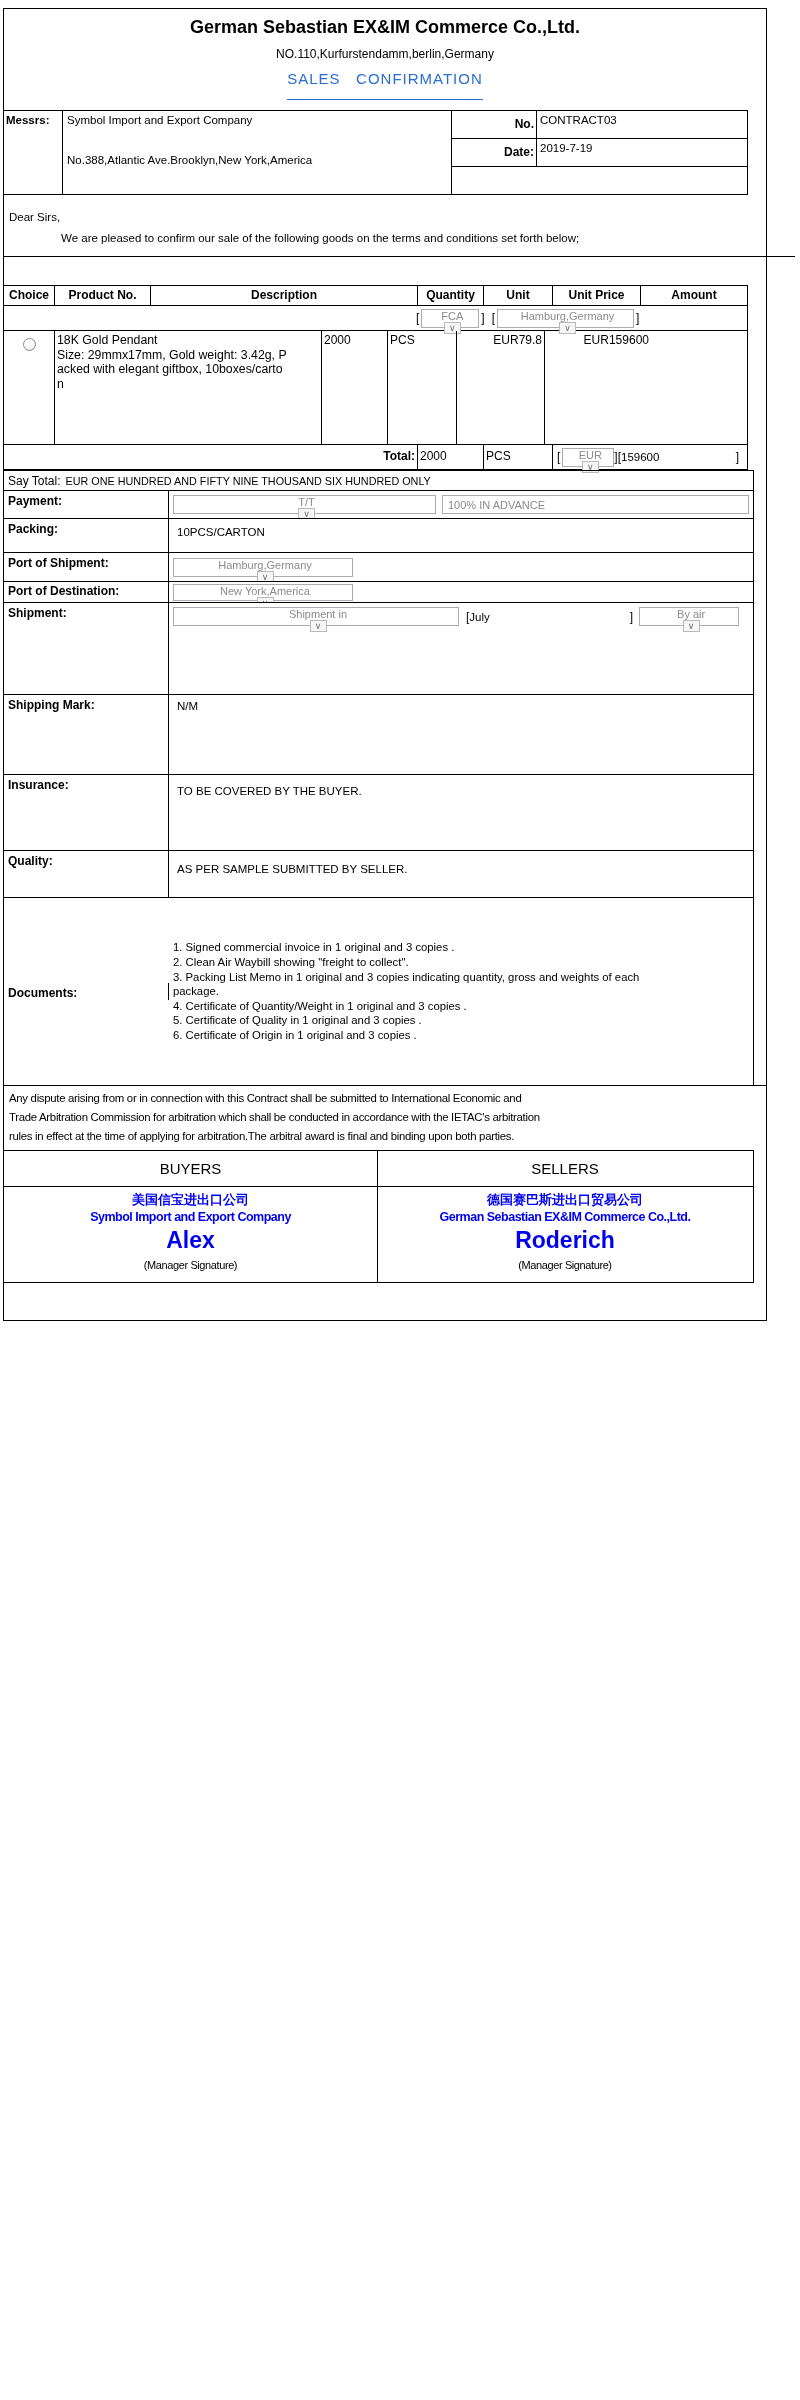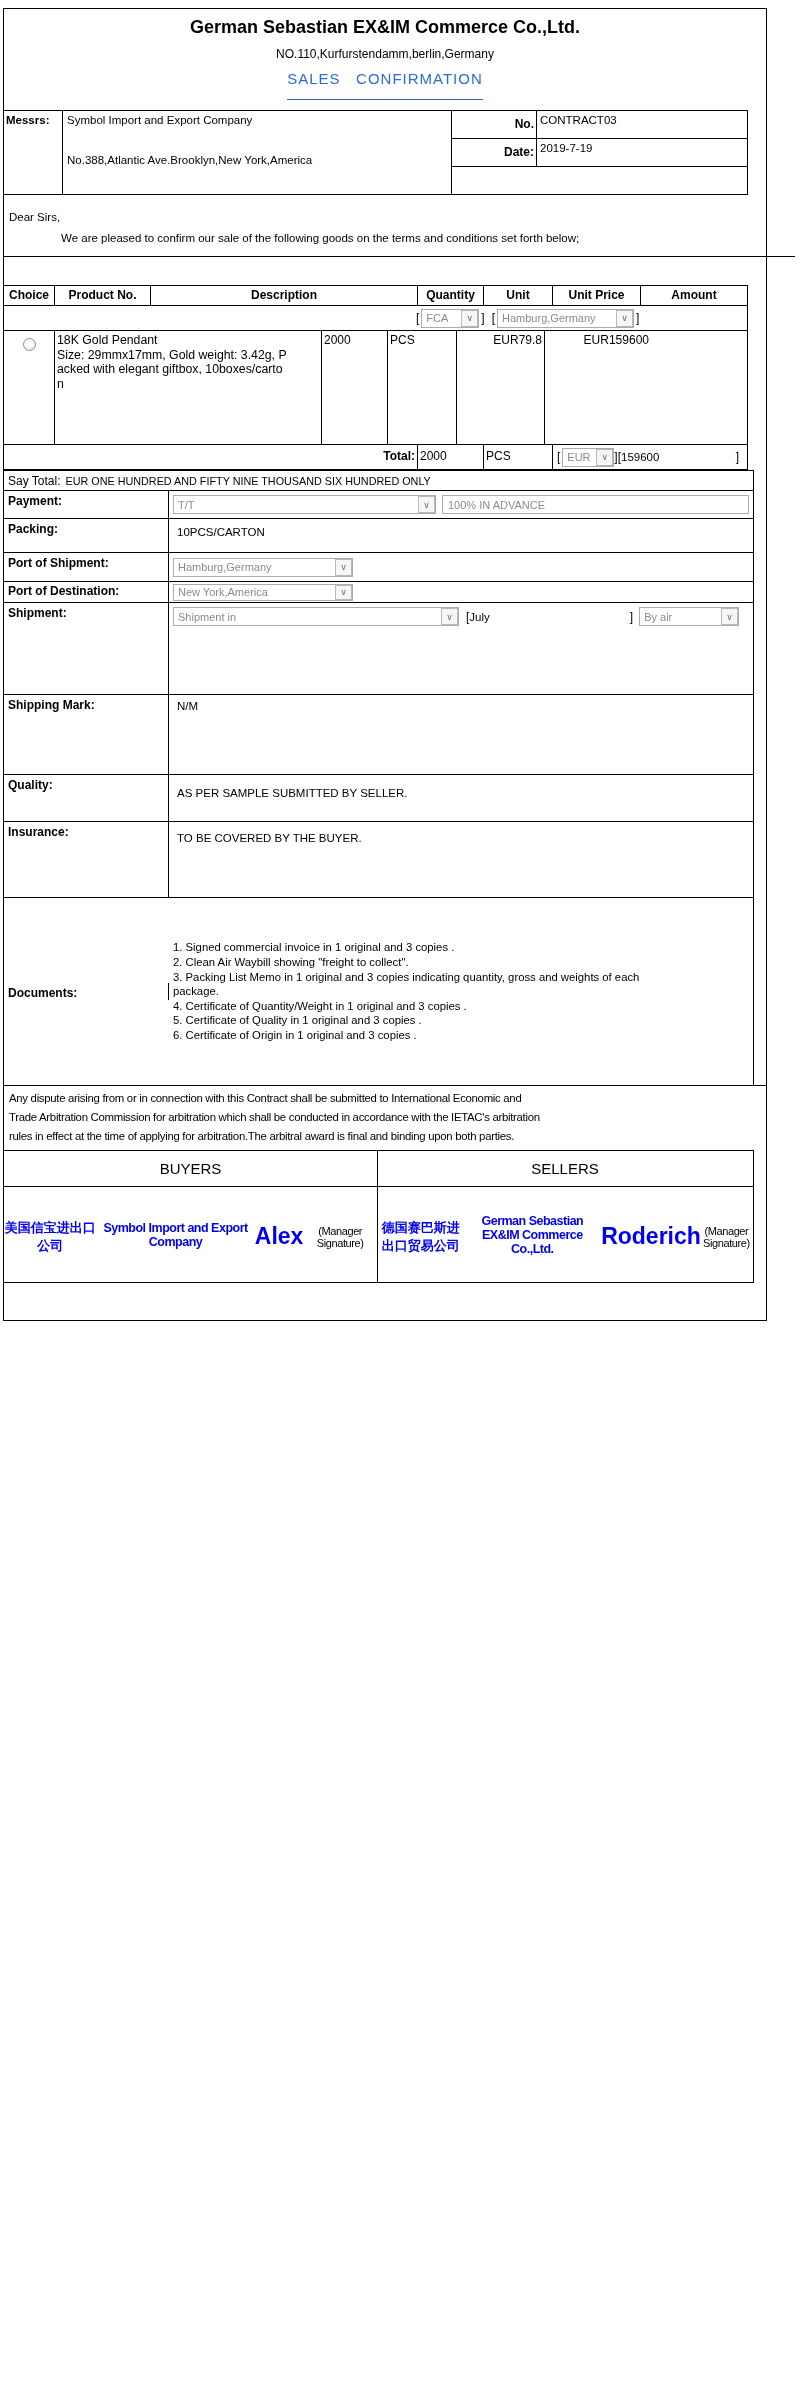--- a/index.html
+++ b/index.html
@@ -63,41 +63,41 @@
 
   
   .details { left:3px; top:491px; width:751px; border:1px solid #000; border-top:none; display:flex; flex-direction:column; }
   .d-row { display:flex; border-bottom:1px solid #000; }
   .d-row:last-child { border-bottom:none;align-items:center; }
   .d-lab { width:165px; border-right:1px solid #000; font-size:12px; font-weight:bold; padding:3px 0 0 4px; }
   .d-val { flex:1; font-size:11.5px; padding:2px 4px; overflow:hidden; }
 
   
   .sel { display:inline-flex; align-items:center; justify-content:space-between; height:19px;
-         border:1px solid #aaacb2; background:#fff; color:#8b8b8b; font-size:11px; padding-left:4px; vertical-align:middle; }
+         border:1px solid #aaacb2; background:#fff; color:#8b8b8b; font-size:11px; padding-left:4px; vertical-align:middle;flex-direction:column; }
   .sel-btn { width:17px; height:17px; margin-right:0; border:1px solid #b9b9b9; background:#f6f6f6;
              color:#6f6f6f; font-size:9px; display:flex; align-items:center; justify-content:center; }
   .txt { display:inline-flex; align-items:center; height:19px; border:1px solid #aaacb2; background:#fff;
          color:#8b8b8b; font-size:11px; padding:0 5px; vertical-align:middle; }
   .br { color:#000; font-size:12px; }
 
   .docs-list { line-height:14.6px; font-size:11.3px; padding-top:2px; }
   .docs-list span { display:block; white-space:pre-line; }
 
   
   .arbitration { left:3px; top:1085px; width:764px; height:65px; border-top:1px solid #000;
                  font-size:11.4px; letter-spacing:-0.3px; line-height:19px; padding:3px 6px 0 6px; white-space:pre-line; }
 
   
   .signs { left:3px; top:1150px; width:751px; height:133px; border:1px solid #000; display:flex; flex-direction:column; }
   .signs-head { display:flex; height:36px; border-bottom:1px solid #000; text-align:center; font-size:15px; }
   .signs-head > div { width:374px; padding-top:9px; }
   .signs-head > div:first-child { border-right:1px solid #000; }
   .signs-body { display:flex; flex:1; text-align:center; }
-  .sign-cell { width:374px; display:flex; flex-direction:row; align-items:center; }
+  .sign-cell { width:374px; display:flex; flex-direction:column; align-items:center; }
   .sign-cell:first-child { border-right:1px solid #000; }
   .cn-name { margin-top:4px; font-size:13px; font-weight:bold; color:#0000ee; }
   .en-name { margin-top:1px; font-size:12.5px; font-weight:bold; color:#0000ee; letter-spacing:-0.5px; }
   .big-name { margin-top:3px; font-size:23px; font-weight:bold; color:#0000ee; }
   .sign-caption { margin-top:5px; font-size:11px; letter-spacing:-0.4px; }
 </style>
 </head>
 <body>
 
 <div class="page">
@@ -254,28 +254,28 @@
           </span>
         </div>
       </div>
     </div>
 
     <div class="d-row" style="height:80px">
       <div class="d-lab">Shipping Mark:</div>
       <div class="d-val" style="padding-top:5px;padding-left:8px">N/M</div>
     </div>
 
+    <div class="d-row" style="height:76px">
+      <div class="d-lab">Insurance:</div>
+      <div class="d-val" style="padding-top:10px;padding-left:8px">TO BE COVERED BY THE BUYER.</div>
+    </div>
+
     <div class="d-row" style="height:47px">
       <div class="d-lab">Quality:</div>
       <div class="d-val" style="padding-top:12px;padding-left:8px">AS PER SAMPLE SUBMITTED BY SELLER.</div>
-    </div>
-
-    <div class="d-row" style="height:76px">
-      <div class="d-lab">Insurance:</div>
-      <div class="d-val" style="padding-top:10px;padding-left:8px">TO BE COVERED BY THE BUYER.</div>
     </div>
 
     <div class="d-row" style="height:187px">
       <div class="d-lab">Documents:</div>
       <div class="d-val docs-list">
         <span>1. Signed commercial invoice in 1 original  and 3 copies .</span>
         <span>2. Clean Air Waybill showing "freight to collect".</span>
         <span>3. Packing List Memo in 1 original and 3 copies  indicating quantity, gross and weights of each
 package.</span>
         <span>4. Certificate of Quantity/Weight in 1 original  and 3 copies .</span>

